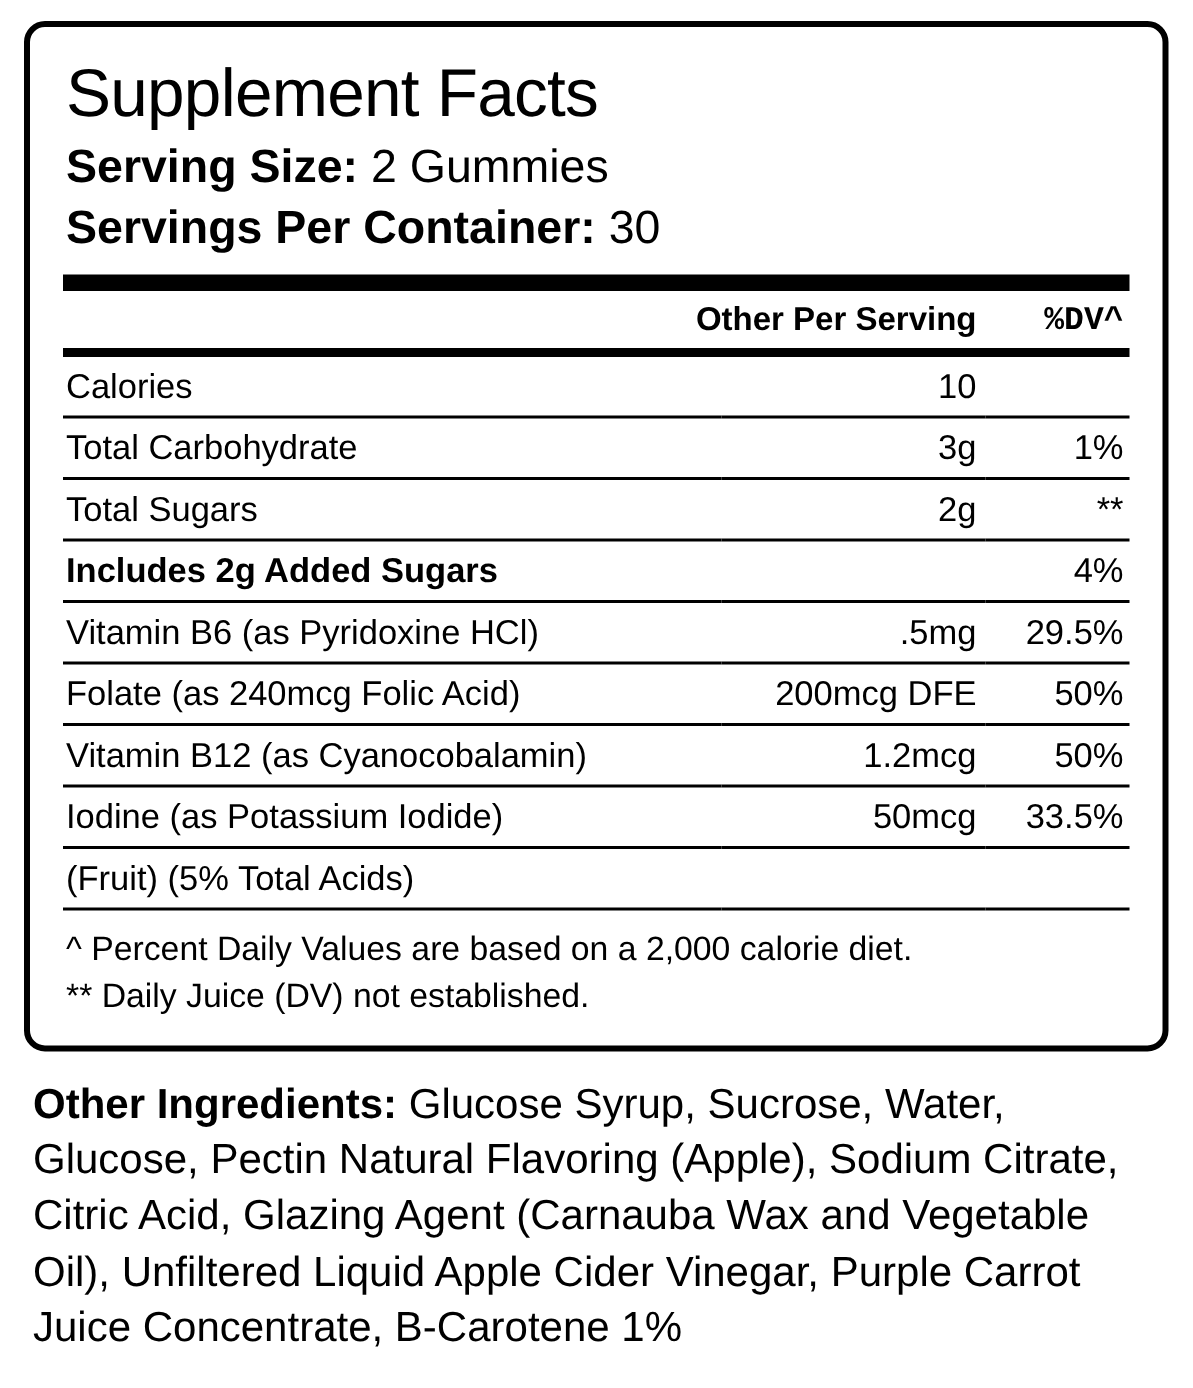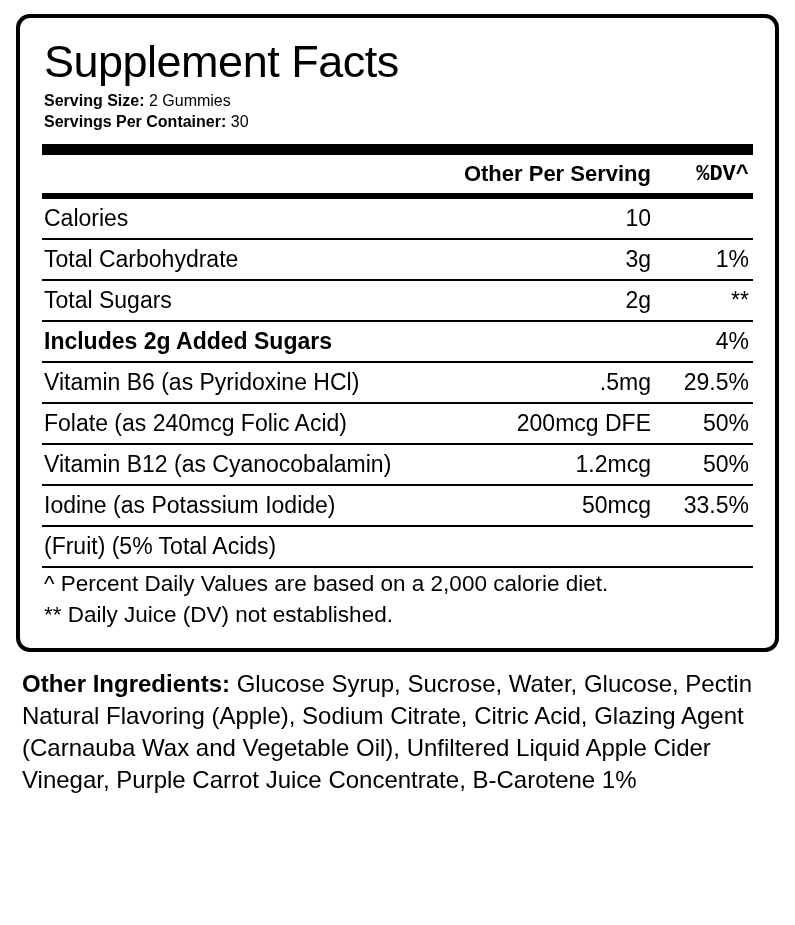--- a/index.html
+++ b/index.html
@@ -29,21 +29,21 @@
     width: 763px;
   }
   .title {
     font-size: 45px;
     font-weight: normal;
     line-height: 1.05;
     letter-spacing: -0.5px;
     margin: 4px 0 6px 2px;
   }
   .serving-line {
-    font-size: 16px;
+    font-size: 31px;
     line-height: 1.30;
     margin-left: 2px;
   }
   .serving-line .lbl {
     font-weight: bold;
   }
   .rule-thick {
     height: 11px;
     background: #000;
     margin: 11px 0 0 0;
@@ -91,24 +91,25 @@
   }
   .hdr-row td.dv {
     font-size: 22px;
     font-family: Liberation Mono, monospace;
   }
   .indent-1 { padding-left: 38px; }
   .indent-2 { padding-left: 74px; font-weight: bold; }
   .footnotes {
     font-size: 22.5px;
     line-height: 1.38;
+    padding-top: 10px;
     margin-left: 2px;
   }
   .other {
-    font-size: 24px;
+    font-size: 28px;
     line-height: 1.33;
     margin: 16px 4px 0 6px;
   }
   .other b {
     font-weight: bold;
   }
 </style>
 </head>
 <body>
 

